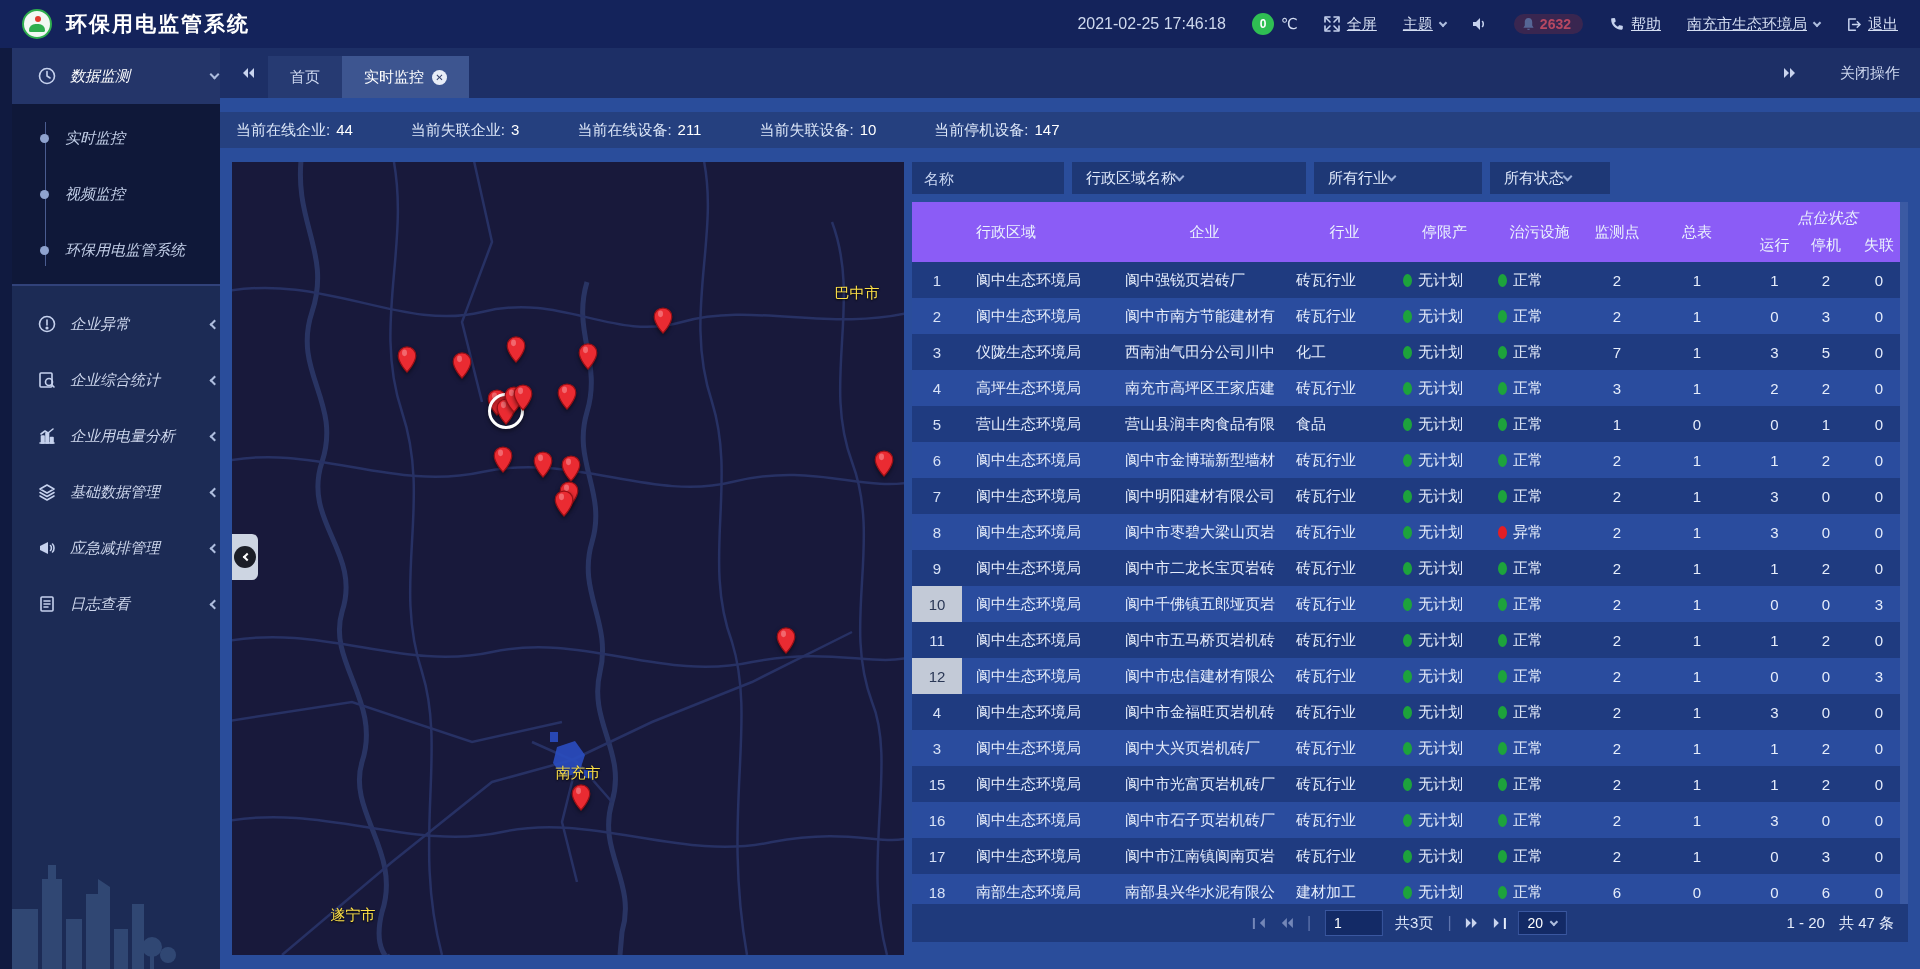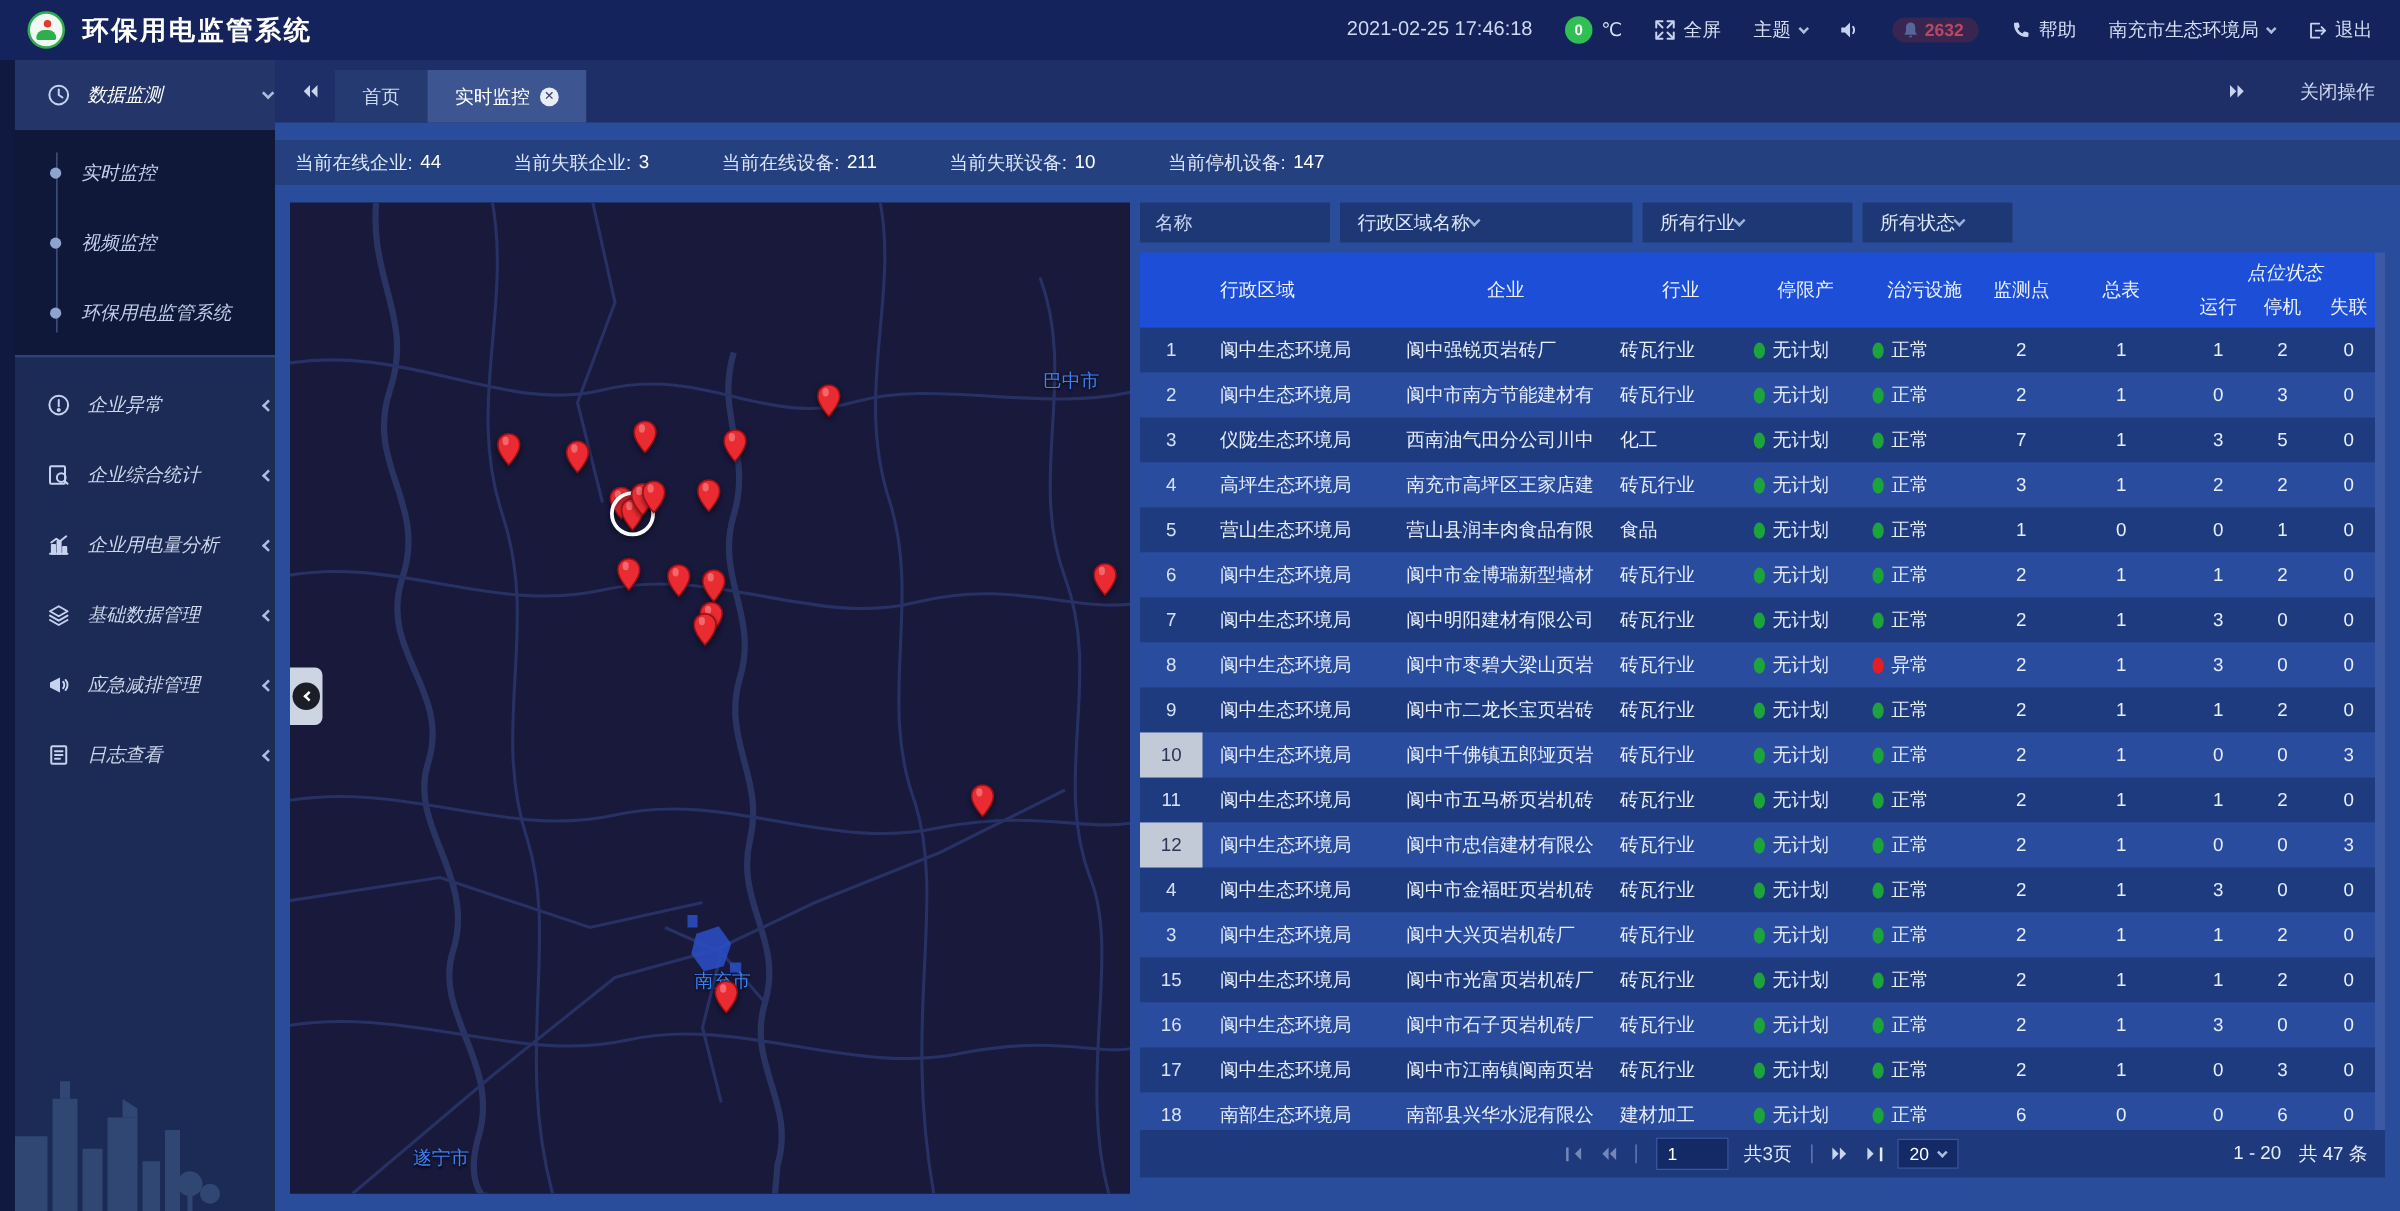--- a/index.html
+++ b/index.html
@@ -15,21 +15,21 @@
     position:relative;flex:0 0 auto;}
   .logo::before{content:'';position:absolute;left:5px;top:13px;width:16px;height:8px;
     background:#2fae4e;border-radius:8px 8px 2px 2px;}
   .logo::after{content:'';position:absolute;left:11px;top:5px;width:6px;height:6px;border-radius:50%;background:#e23a2e;}
   .app-title{font-size:21px;font-weight:bold;color:#ffffff;letter-spacing:2px;}
   .top-right{display:flex;align-items:center;gap:26px;font-size:15px;color:#d5def2;}
   .datetime{font-size:16px;color:#cfd9ee;}
   .temp{display:flex;align-items:center;gap:7px;}
   .temp-circle{width:22px;height:22px;border-radius:50%;background:#2fbf53;color:#fff;
     display:flex;align-items:center;justify-content:center;font-size:12px;font-weight:bold;}
-  .top-item{display:flex;align-items:center;gap:7px;cursor:pointer;white-space:nowrap;}
+  .top-item{display:flex;align-items:center;gap:7px;cursor:pointer;white-space:nowrap;text-decoration:underline;}
   .top-item svg{display:block;}
   .notif{display:flex;align-items:center;gap:5px;background:#3c2750;border-radius:11px;
     padding:2px 12px 2px 8px;opacity:.95;}
   .notif-num{color:#c04a63;font-size:14px;font-weight:bold;}
   .chev{display:inline-block;width:7px;height:7px;border-right:2px solid #aebdde;border-bottom:2px solid #aebdde;}
   .chev.down{transform:rotate(45deg);margin-top:-3px;}
   .chev.left{transform:rotate(135deg);}
   .chev.sm{width:6px;height:6px;}
 
   
@@ -67,22 +67,22 @@
     display:flex;align-items:center;gap:58px;padding-left:16px;font-size:15px;}
   .stat{display:flex;gap:6px;}
   .stat-label{color:#dce6f8;}
   .stat-value{color:#ffffff;}
 
   .content{position:absolute;left:12px;top:114px;width:1676px;height:793px;display:flex;gap:8px;align-items:flex-start;}
 
   
   .map{position:relative;width:672px;height:793px;background:#18193b;overflow:hidden;flex:0 0 auto;}
   .map svg.roads{position:absolute;left:0;top:0;}
-  .city-label{position:absolute;transform:translate(-50%,-50%);font-size:15px;color:#3b82f6;
-    text-shadow:0 1px 2px #000;white-space:nowrap;margin-top:12px;}
+  .city-label{position:absolute;transform:translate(-50%,-50%);font-size:15px;color:#fde047;
+    text-shadow:0 1px 2px #000;white-space:nowrap;}
   .pin{position:absolute;width:20px;height:27px;transform:translate(-50%,-100%);
     filter:drop-shadow(0 2px 2px rgba(0,0,0,.5));cursor:pointer;}
   .pin svg{width:20px;height:27px;display:block;}
   .pin.ring::before{content:'';position:absolute;left:50%;top:46%;width:30px;height:30px;
     border:3px solid #ffffff;border-radius:50%;transform:translate(-50%,-50%);}
   .map-handle{position:absolute;left:0;top:372px;width:26px;height:46px;background:#cdd5e2;
     border-radius:0 6px 6px 0;display:flex;align-items:center;justify-content:center;cursor:pointer;z-index:3;}
   .map-handle .circ{width:22px;height:22px;border-radius:50%;background:#1b1e27;
     display:flex;align-items:center;justify-content:center;}
   .map-handle .chev{border-color:#ffffff;width:6px;height:6px;margin-left:3px;}
@@ -92,21 +92,21 @@
   .filters{display:flex;gap:8px;height:32px;}
   .f-input{width:152px;height:32px;background:#1e3876;border:none;color:#e6edfb;font-size:15px;
     padding:0 12px;outline:none;font-family:inherit;}
   .f-input::placeholder{color:#c9d6f2;}
   .f-select{height:32px;background:#1e3876;color:#dfe8fa;font-size:15px;display:flex;
     align-items:center;justify-content:flex-start;padding:0 14px;cursor:pointer;}
   .f-select .chev{border-color:#9db1da;}
   .sel-region{width:234px;}.sel-industry{width:168px;}.sel-status{width:120px;}
 
   .grid-cols{display:grid;grid-template-columns:50px 155px 175px 105px 95px 95px 60px 100px 55px 48px 1fr;}
-  .thead{margin-top:8px;background:#1d4ed8;color:#eaf1fd;font-size:15px;
+  .thead{margin-top:8px;background:#8b5cf6;color:#eaf1fd;font-size:15px;
     grid-template-rows:26px 34px;height:60px;}
   .thead .h-span{grid-row:1/3;display:flex;align-items:center;justify-content:center;}
   .thead .h-left{justify-content:flex-start;padding-left:14px;}
   .thead .h-group{grid-row:1;grid-column:9/12;display:flex;align-items:flex-end;justify-content:center;
     font-style:italic;padding-bottom:0;}
   .thead .h-sub{grid-row:2;display:flex;align-items:center;justify-content:center;}
 
   .tbody{height:642px;overflow:hidden;}
   .trow{height:36px;font-size:15px;color:#e6edfb;align-items:center;cursor:pointer;}
   .trow.odd{background:#1f3b80;}

